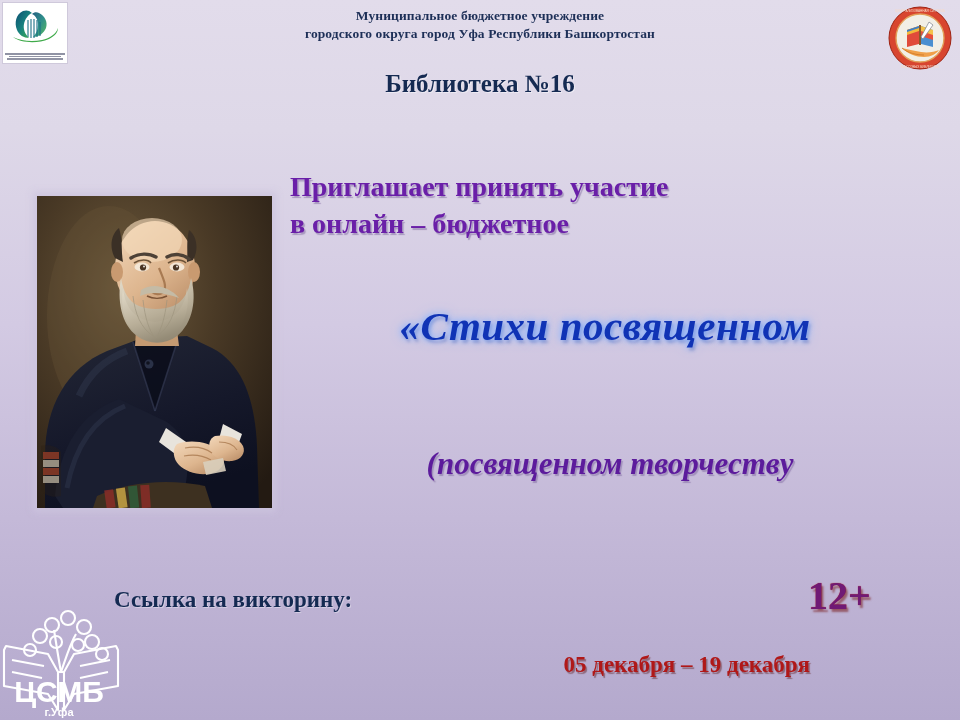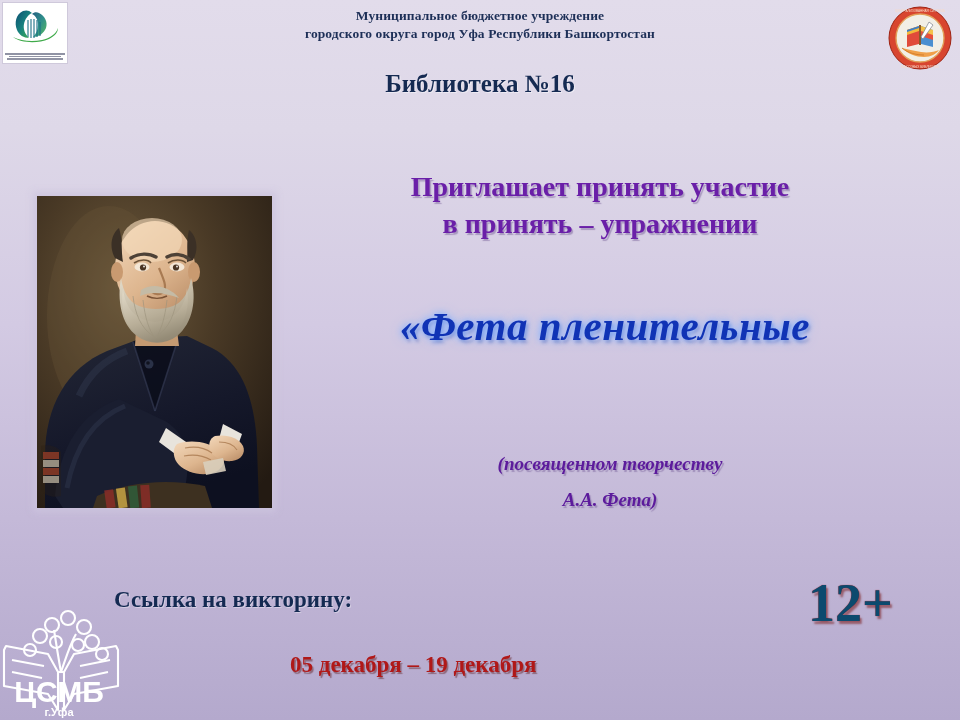--- a/index.html
+++ b/index.html
@@ -33,40 +33,40 @@
     color:#1d2f57; letter-spacing:.1px;
   }
   #libnum {
     position:absolute; left:0; right:0; top:70px; text-align:center;
     font-weight:bold; font-size:25px; color:#152a52;
     text-shadow:1px 1px 0 rgba(255,255,255,.45);
   }
 
   
   #invite {
-    position:absolute; left:290px; width:620px; top:168px; text-align:center;
+    position:absolute; left:290px; width:620px; top:168px; 
     font-weight:bold; font-size:28px; line-height:37px; color:#6a1fa8;
     text-shadow:1.5px 1.5px 1px rgba(90,60,130,.38);
   }
 
   
   #title {
     position:absolute; left:290px; width:630px; top:296px; text-align:center;
     font-weight:bold; font-style:italic; font-size:41px; line-height:60px;
     color:#1033b5; letter-spacing:.5px;
     text-shadow:
        0 0 6px rgba(130,175,255,.95),
        0 0 12px rgba(150,190,255,.8),
        2px 3px 3px rgba(40,60,150,.35);
   }
 
   
   #subtitle {
     position:absolute; left:300px; width:620px; top:446px; text-align:center;
-    font-weight:bold; font-style:italic; font-size:19px; line-height:36px;
+    font-weight:bold; font-style:italic; font-size:31px; line-height:36px;
     color:#5c1b9c; text-shadow:1.5px 1.5px 1px rgba(90,60,130,.35);
   }
 
   
   #portrait {
     position:absolute; left:37px; top:196px; width:235px; height:312px;
     box-shadow:0 0 7px 4px rgba(205,196,222,.85);
   }
 
   
@@ -76,27 +76,27 @@
     text-shadow:1px 1px 0 rgba(255,255,255,.35);
   }
   #linkurl {
     font-weight:bold; font-size:23px; color:#6b1f9e; line-height:31px;
     text-shadow:1px 1px 1px rgba(90,60,130,.3);
   }
 
   
   #agerating {
     position:absolute; left:808px; top:572px;
-    font-weight:bold; font-size:54px; color:#0c4a6e; letter-spacing:0px;
+    font-weight:bold; font-size:40px; color:#701a75; letter-spacing:0px;
     text-shadow:2px 3px 2px rgba(120,25,25,.55), 0 0 1px #a81414;
   }
 
   
   #dates {
-    position:absolute; left:290px; width:520px; top:652px; text-align:left;
+    position:absolute; left:290px; width:520px; top:652px; text-align:right;
     font-weight:bold; font-size:23px; color:#b01818;
     text-shadow:1.5px 1.5px 1px rgba(90,20,20,.45);
   }
 
   
   #csmb { position:absolute; left:-4px; bottom:-2px; width:130px; height:124px; }
 </style>
 </head>
 <body>
 
@@ -265,30 +265,29 @@
     <rect x="6" y="256" width="16" height="7" fill="#b8462f"></rect>
     <rect x="6" y="264" width="16" height="7" fill="#e3dccb"></rect>
     <rect x="6" y="272" width="16" height="7" fill="#b8462f"></rect>
     <rect x="6" y="280" width="16" height="7" fill="#e3dccb"></rect>
   </g>
   <path d="M4 250 C12 248 20 250 24 256 L24 300 C16 302 8 300 4 294 Z" fill="#2a2015" opacity=".35"></path>
 </svg>
 
 <div id="invite">
   <div>Приглашает принять участие</div>
-  <div>в принять – упражнении</div>
+  <div>в онлайн – бюджетное</div>
 </div>
 
 <div id="title">
-  <div>«Фета пленительные</div>
+  <div>«Стихи посвященном</div>
 </div>
 
 <div id="subtitle">
   <div>(посвященном творчеству</div>
-  <div>А.А.  Фета)</div>
 </div>
 
 <div id="linkblock">
   <div id="linklabel">Ссылка на викторину:</div>
 </div>
 
 <div id="agerating">12+</div>
 
 <div id="dates">05 декабря – 19 декабря</div>
 

